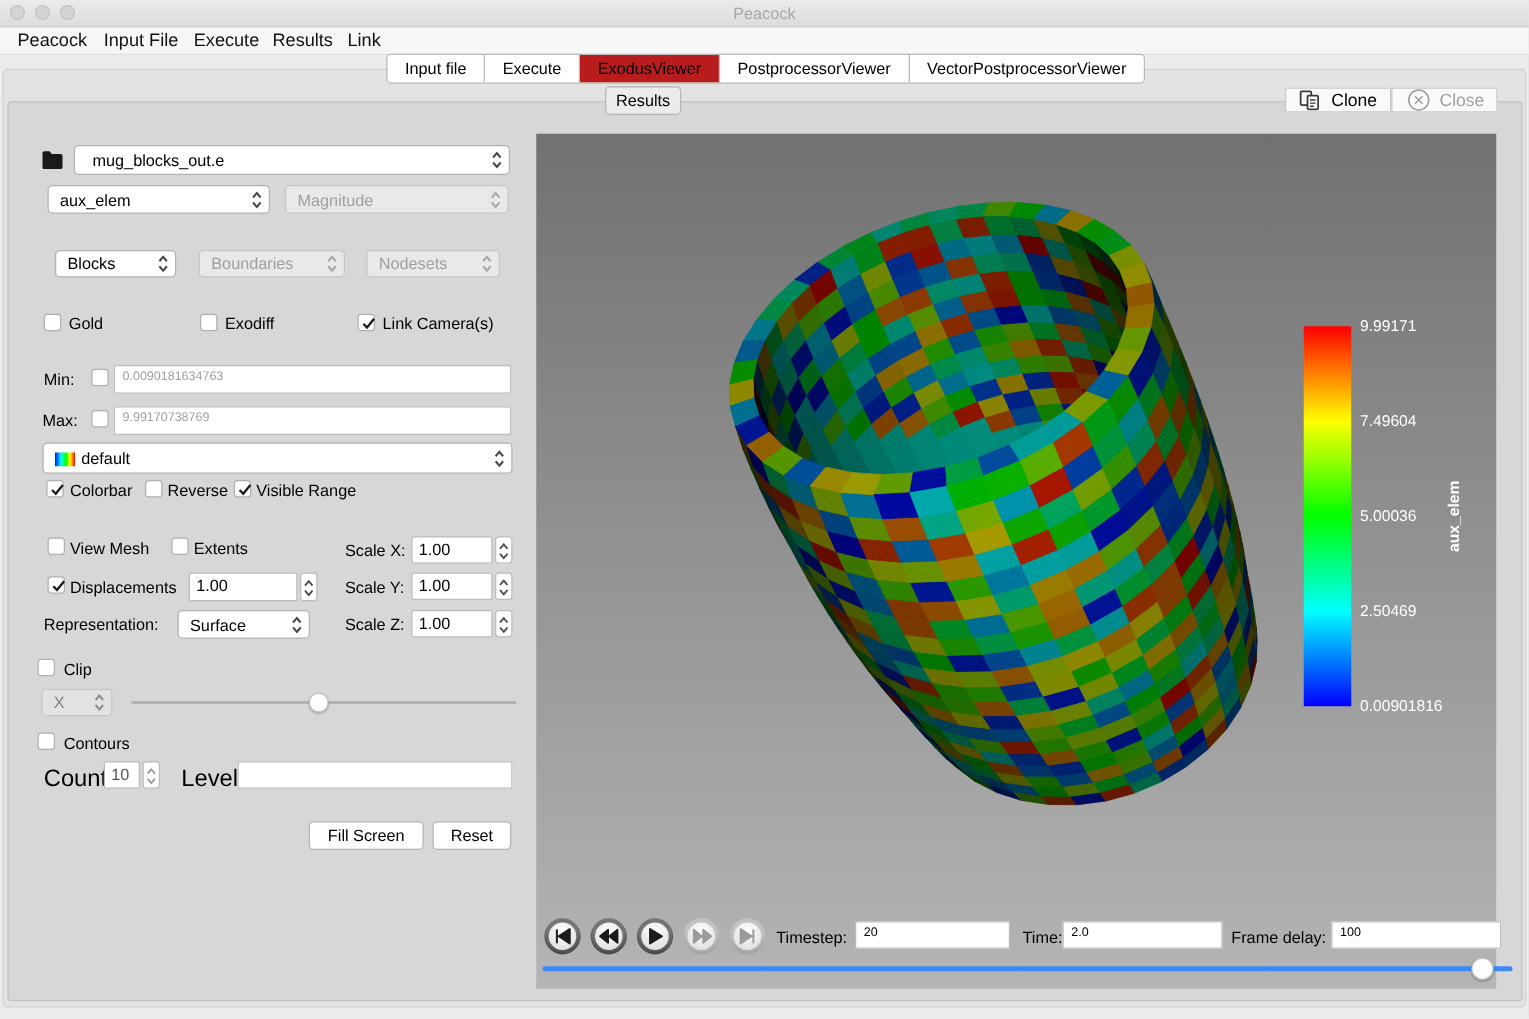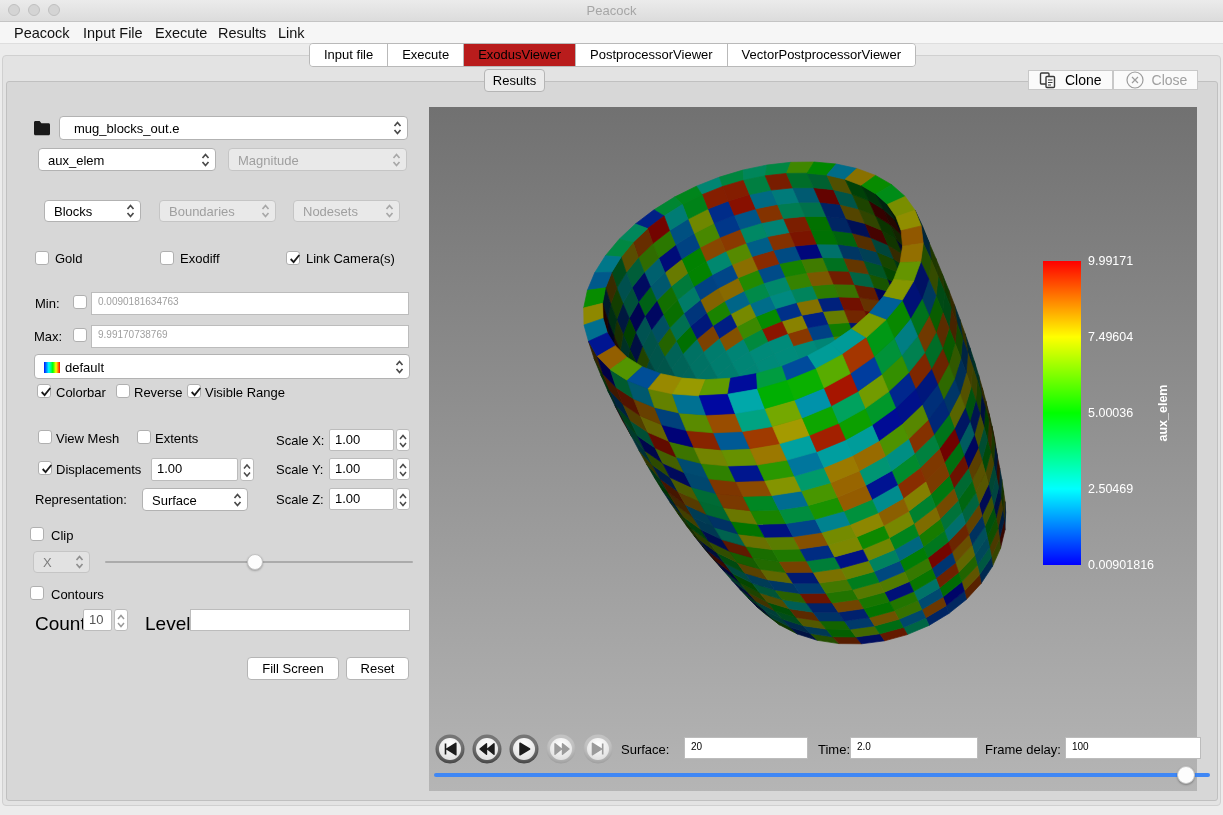--- a/index.html
+++ b/index.html
@@ -1060,20 +1060,20 @@
       <circle cx="89" cy="15" r="11" fill="url(#inn1)"></circle>
 <path d="M85 9.2L94.6 15L85 20.8z" fill="#1c1c1c" stroke="#1c1c1c" stroke-width="1.5" stroke-linejoin="round"></path>
 <circle cx="126" cy="15" r="14.5" fill="url(#ring2)"></circle>
       <circle cx="126" cy="15" r="11" fill="url(#inn1)"></circle>
 <path d="M120 9.7l6.5 5.3l-6.5 5.3zM127.5 9.7l6.5 5.3l-6.5 5.3z" fill="#9b9b9b" stroke="#9b9b9b" stroke-width="1.4" stroke-linejoin="round"></path>
 <circle cx="163" cy="15" r="14.5" fill="url(#ring2)"></circle>
       <circle cx="163" cy="15" r="11" fill="url(#inn1)"></circle>
 <path d="M157.5 9.3l8.8 5.7l-8.8 5.7zM167.7 9.5v11" fill="#9b9b9b" stroke="#9b9b9b" stroke-width="1.6" stroke-linejoin="round"></path>
 </g>
 </svg>
-<span class="lbl" style="left:621px;top:742px">Surface:</span>
+<span class="lbl" style="left:621px;top:742px">Timestep:</span>
 <div class="abs field" style="left:684px;top:737px;width:124px;height:22px">20</div>
 <span class="lbl" style="left:818px;top:742px">Time:</span>
 <div class="abs field" style="left:850px;top:737px;width:128px;height:22px">2.0</div>
 <span class="lbl" style="left:985px;top:742px">Frame delay:</span>
 <div class="abs field" style="left:1065px;top:737px;width:136px;height:22px">100</div>
 <div class="abs" style="left:434px;top:773px;width:776px;height:4px;background:#3f87f5;border-radius:2px"></div>
 <div class="abs" style="left:1177px;top:766px;width:18px;height:18px;border-radius:50%;background:#fdfdfd;border:1px solid #c2c2c2;box-shadow:0 1px 2px rgba(0,0,0,.3)"></div>
 
 </body></html>

